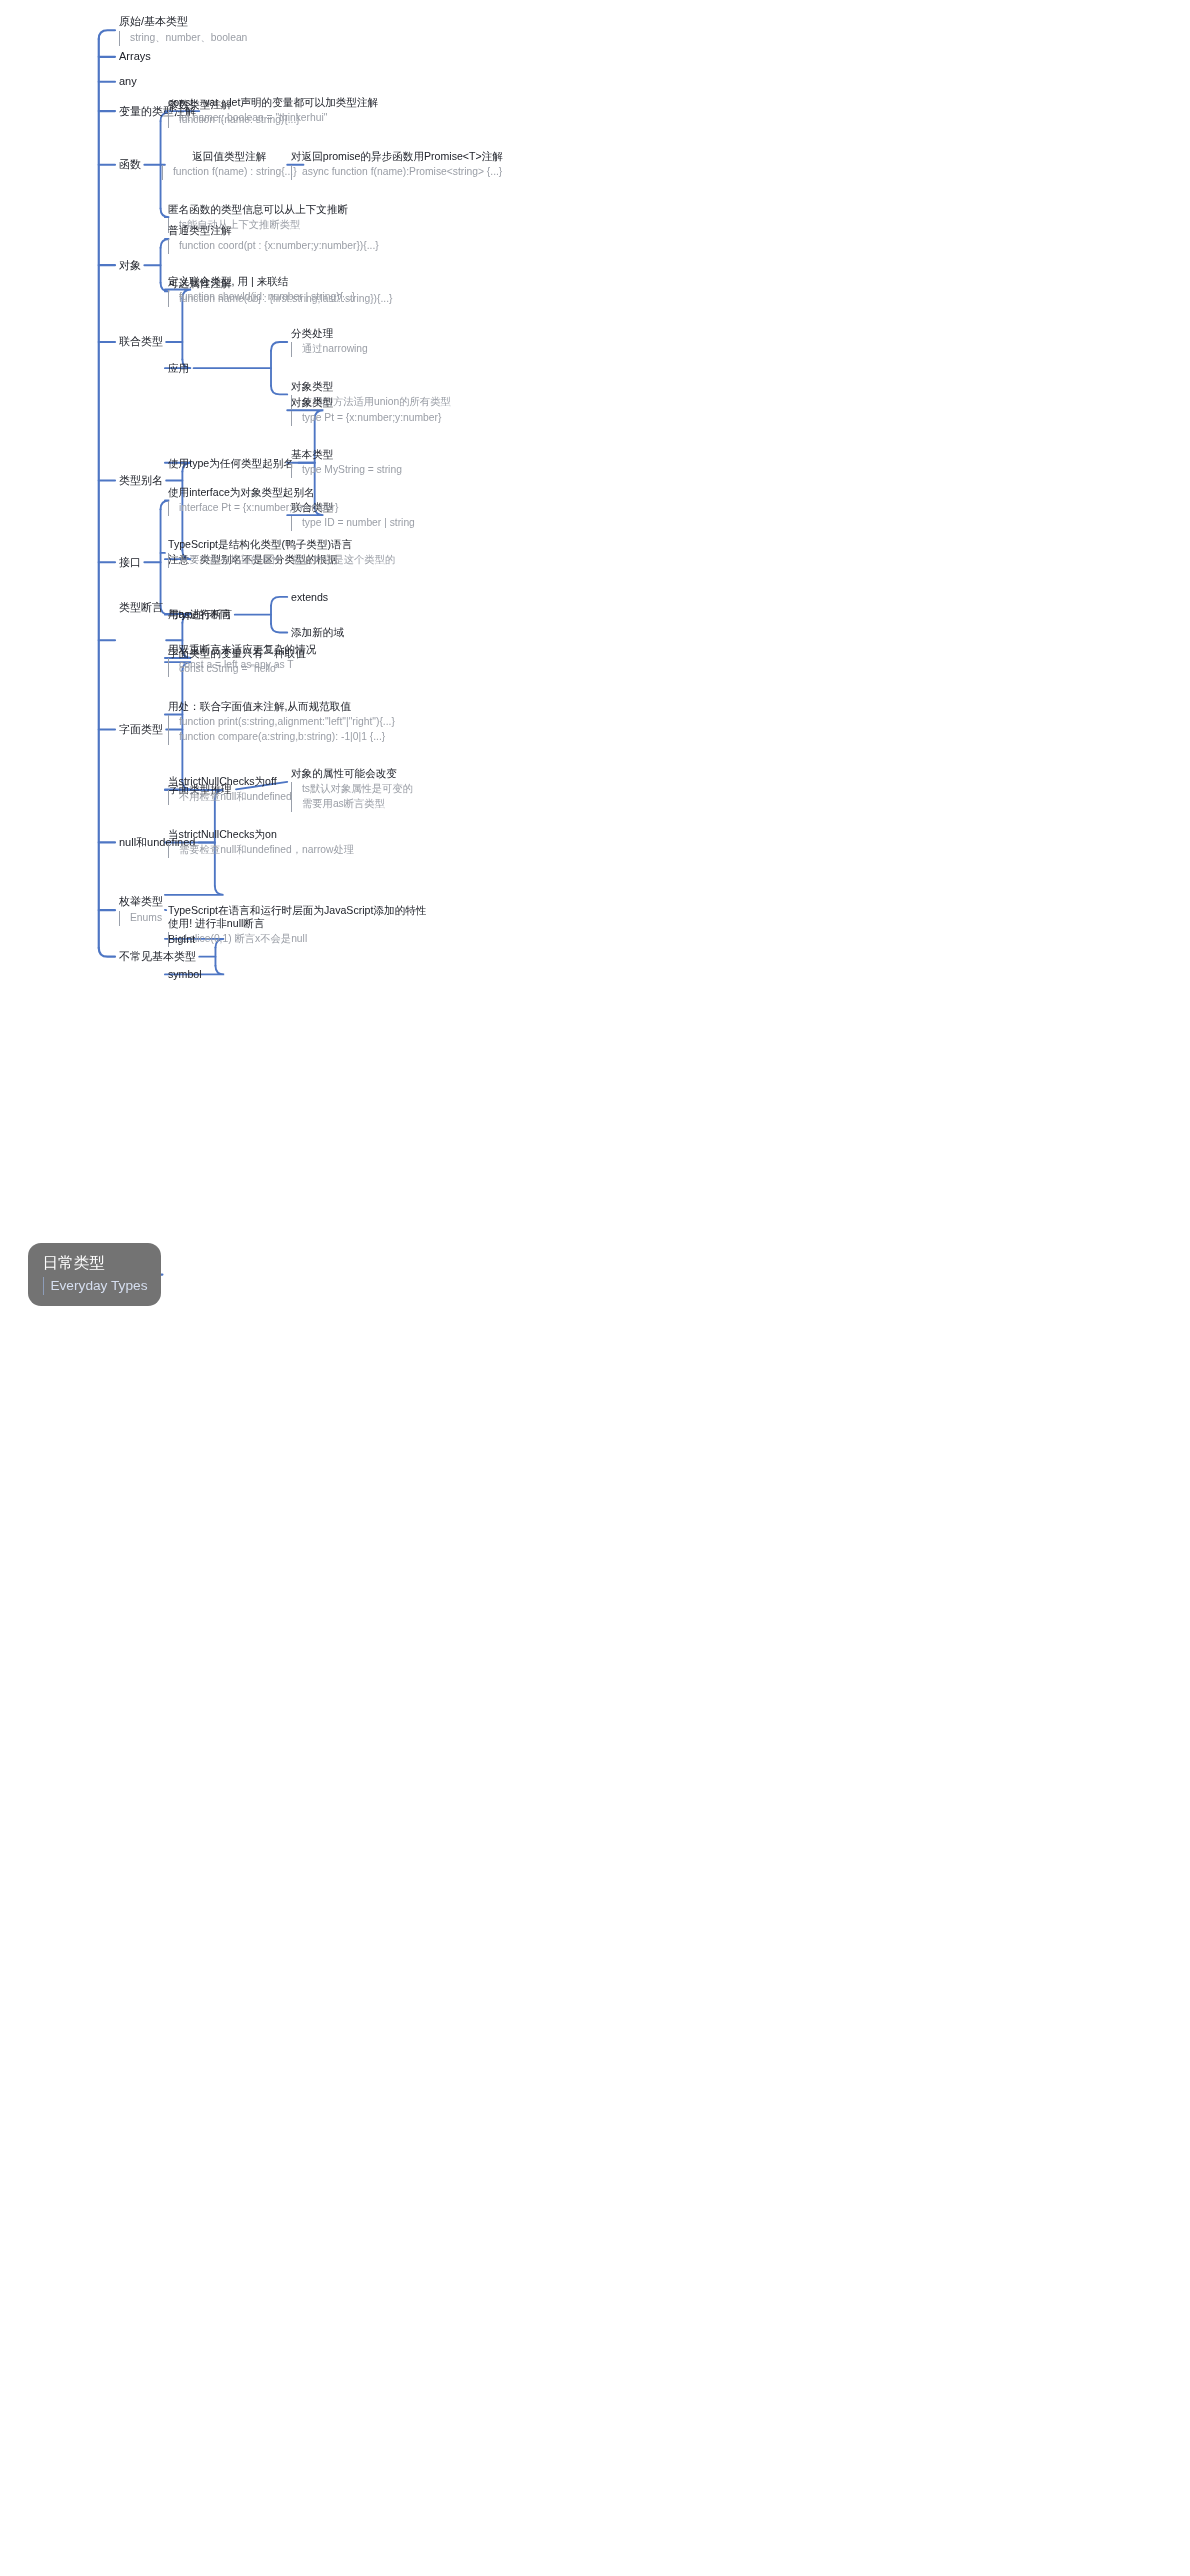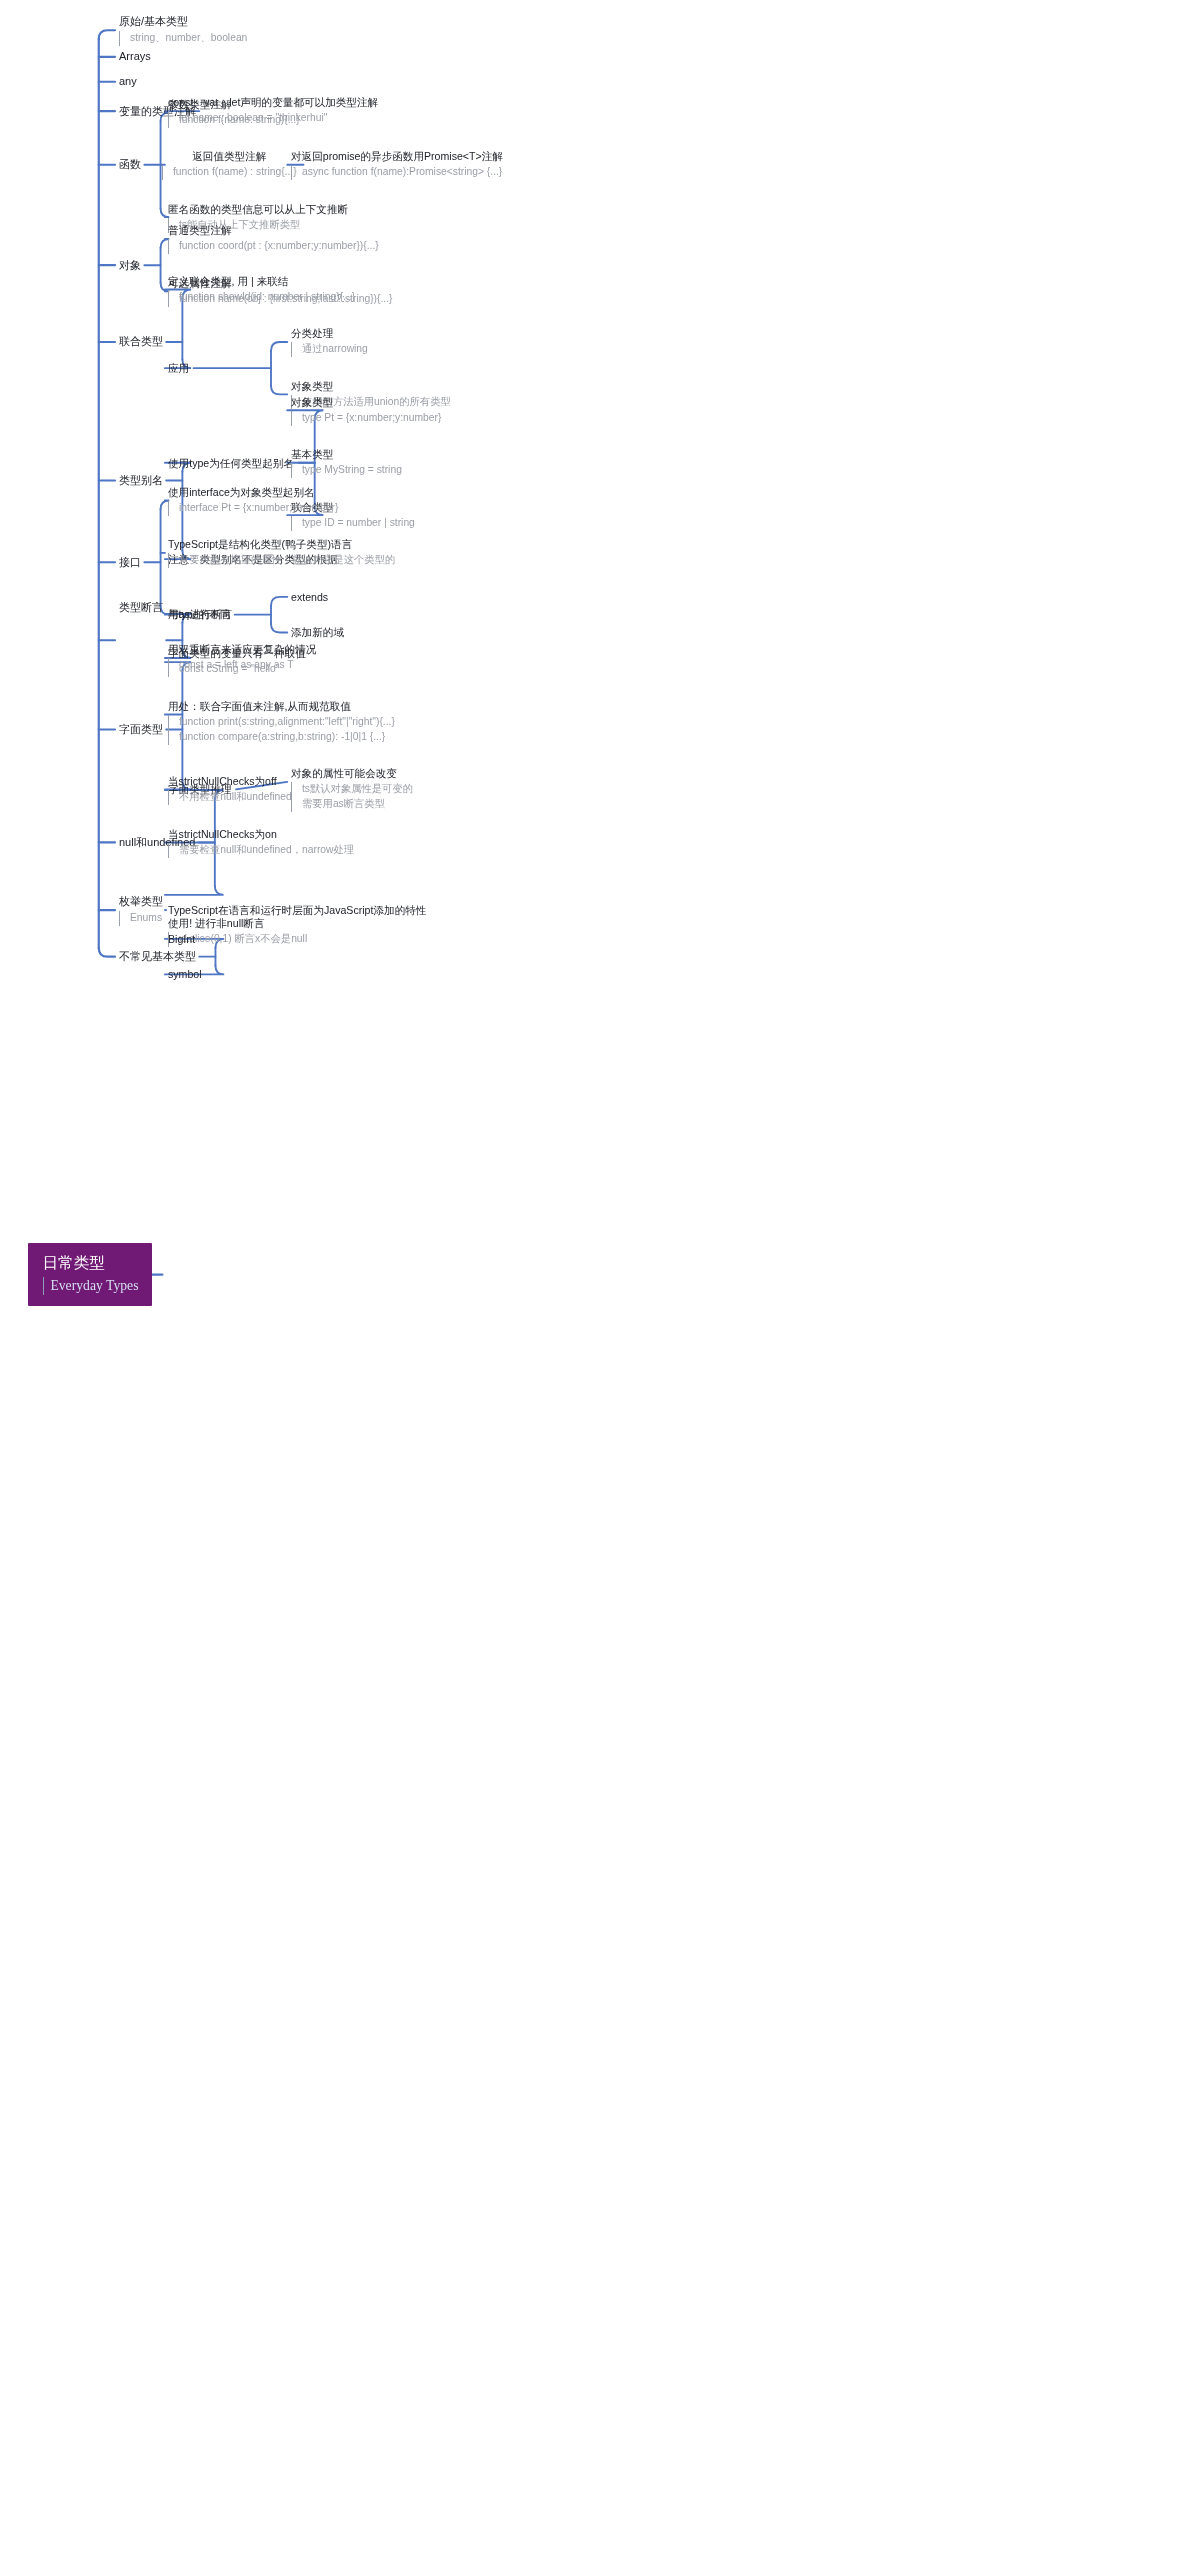--- a/index.html
+++ b/index.html
@@ -18,26 +18,25 @@
   #wires {
     position: absolute;
     left: 0; top: 0;
     width: 1191px;
     height: 2576px;
     pointer-events: none;
   }
   
   .root-node {
     position: absolute;
-    background: #701a75;
-    border-radius: 1px;
+    background: #737373;
+    border-radius: 13px;
     padding: 10px 13.7px 11.2px 15px;
     box-sizing: border-box;
     color: #ffffff;
-    font-family: Liberation Serif, serif;
   }
   .root-title {
     font-size: 15.6px;
     line-height: 1.25;
     color: #ffffff;
     white-space: nowrap;
     font-weight: 400;
   }
   .root-sub {
     margin-top: 4.4px;

